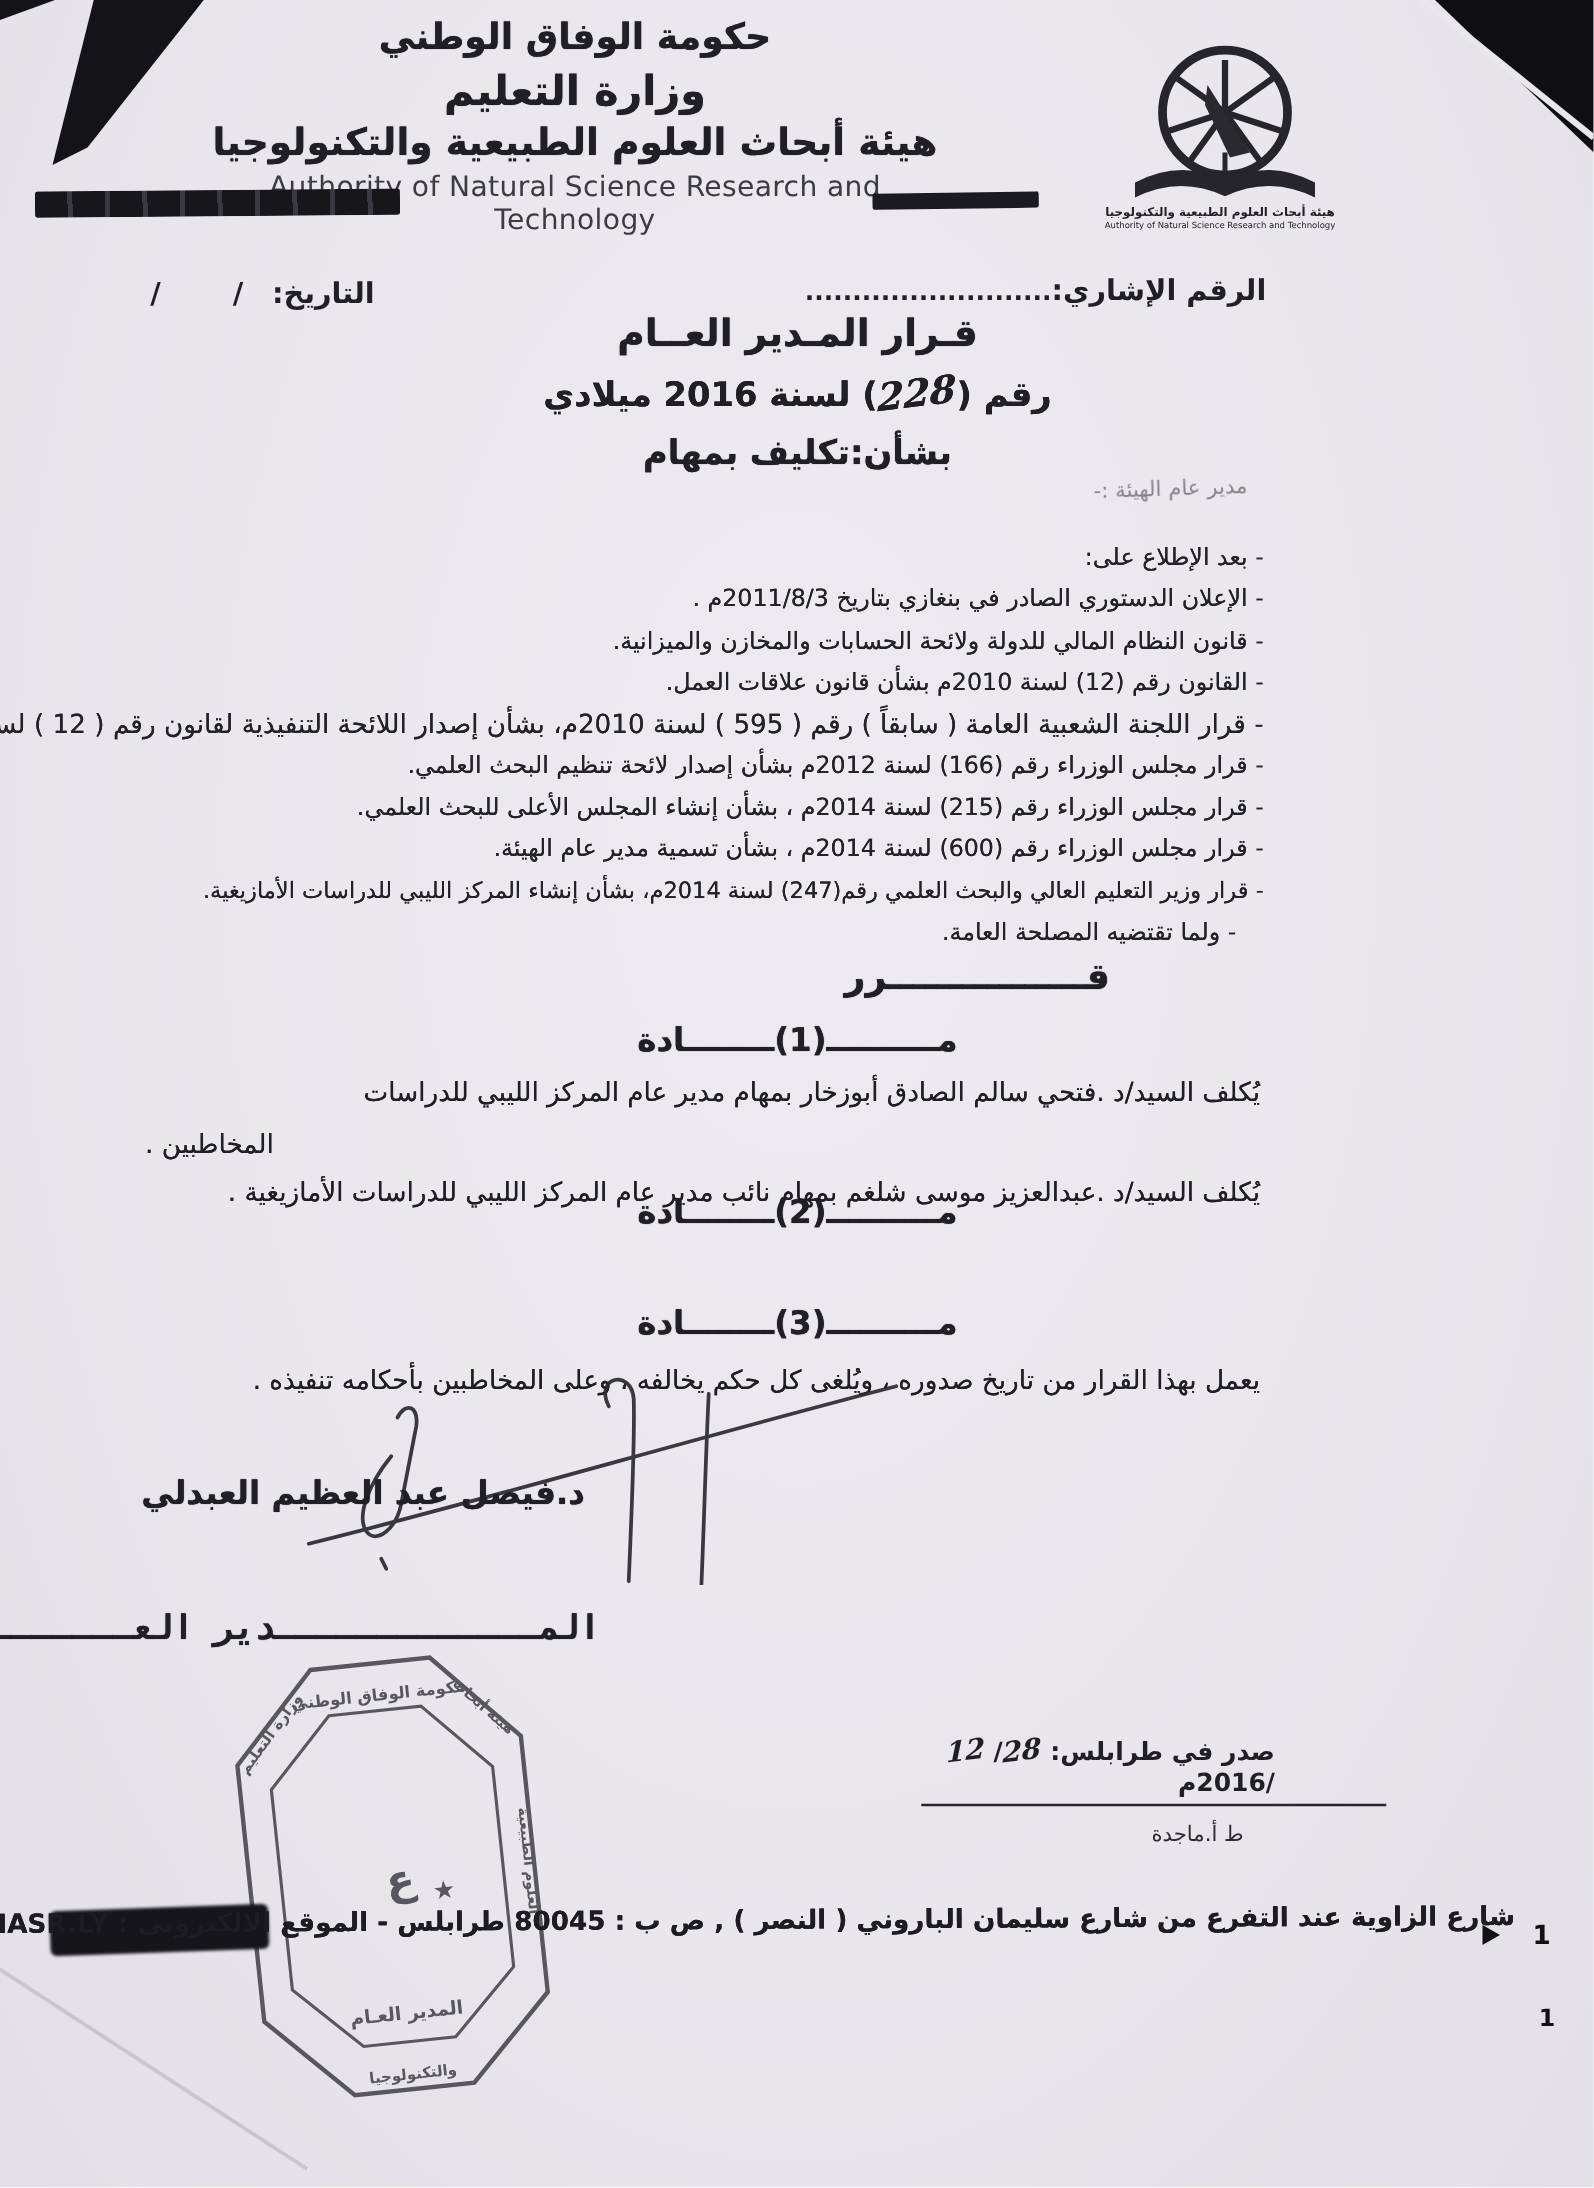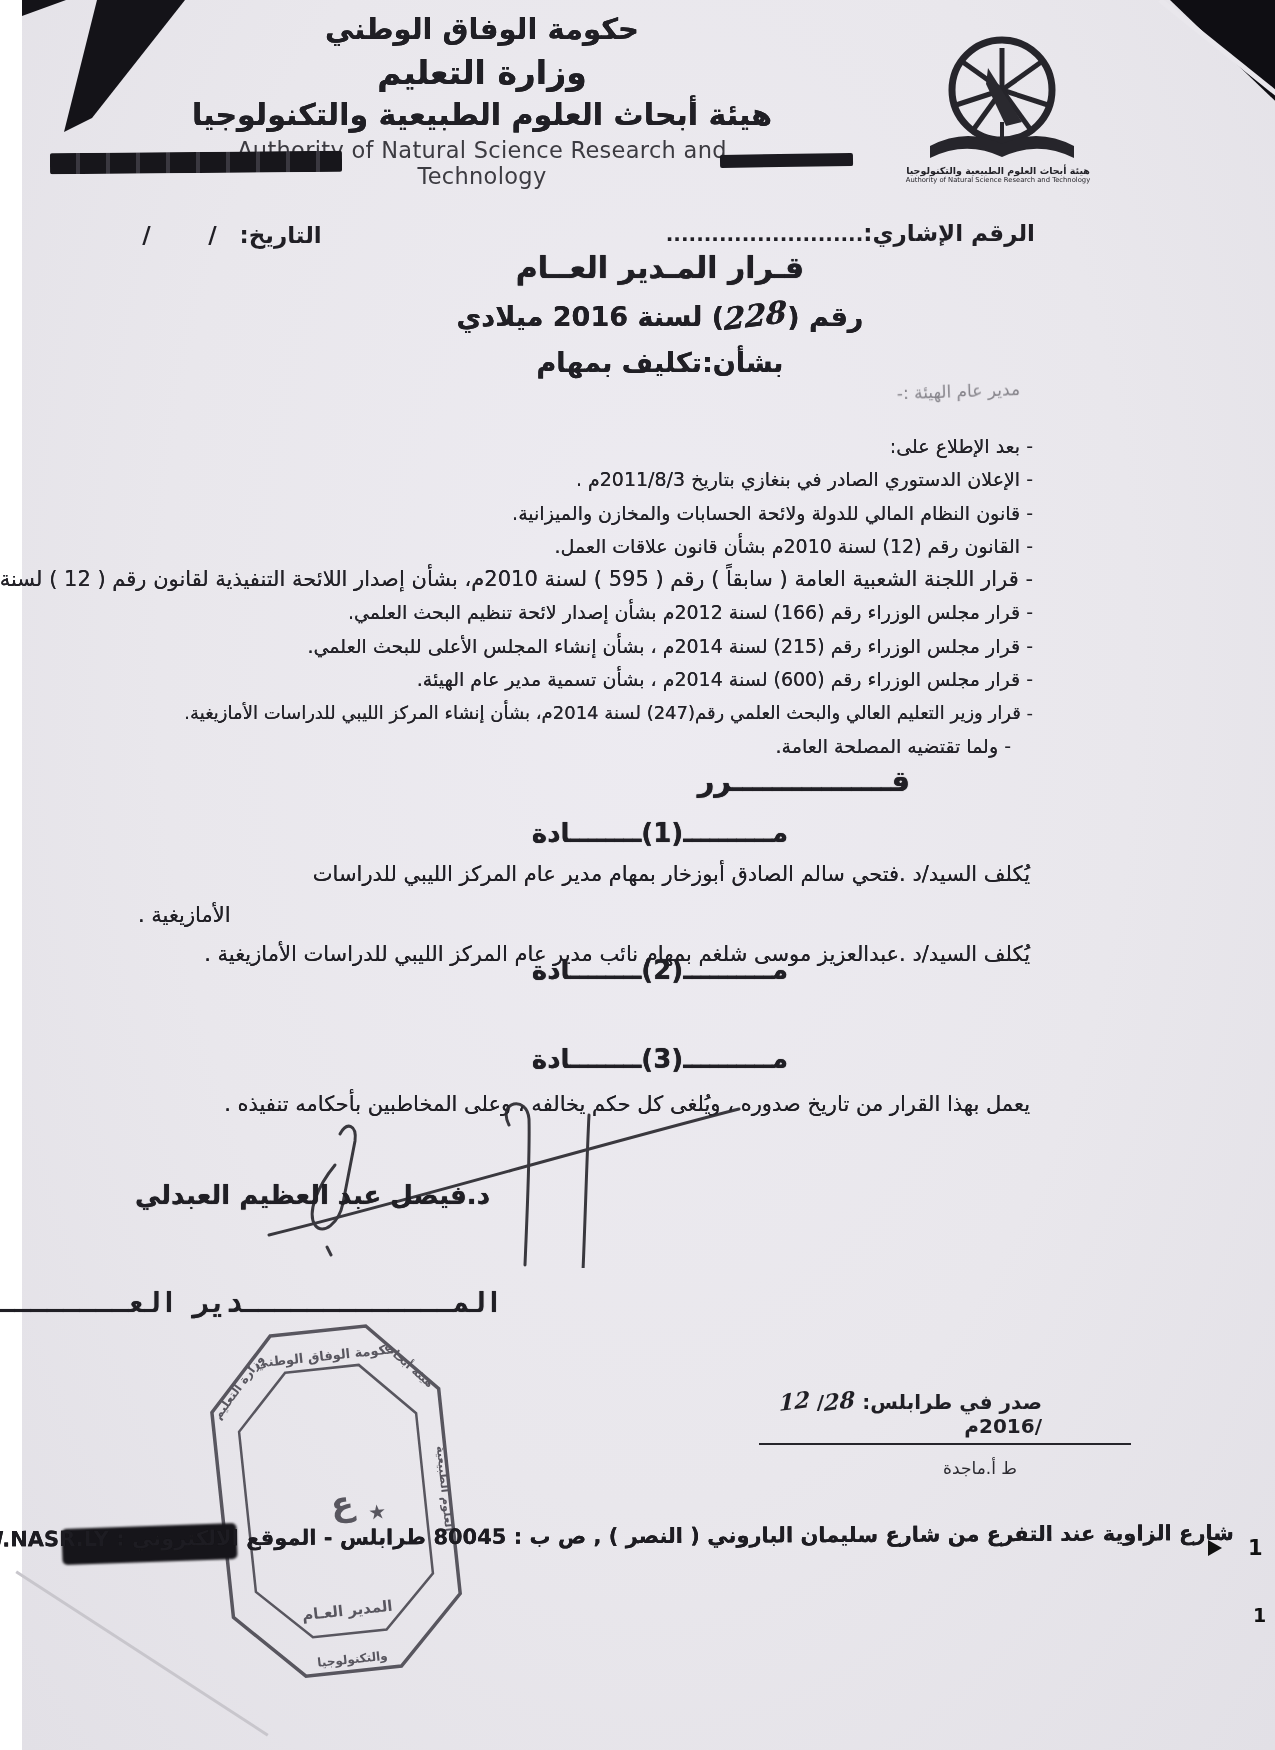--- a/index.html
+++ b/index.html
@@ -1,19 +1,19 @@
 <!DOCTYPE html>
 <html lang="ar"><head>
 <meta charset="utf-8">
 <style>
   html,body{margin:0;padding:0;}
   body{width:1275px;height:1750px;position:relative;overflow:hidden;
        font-family:"DejaVu Sans",sans-serif;color:#201f25;}
   .paper{position:absolute;inset:0;
-    background:radial-gradient(ellipse at 50% 38%, #edebf1 0%, #e9e7ec 55%, #e2e0e6 100%);margin-left:22px;}
+    background:radial-gradient(ellipse at 50% 38%, #edebf1 0%, #e9e7ec 55%, #e2e0e6 100%);}
   .abs{position:absolute;}
   .iso{unicode-bidi:isolate;}
   
   .hdr{left:150px;top:12px;width:620px;text-align:center;direction:rtl;}
   .h1{font-size:29px;font-weight:bold;text-shadow:0 0 .6px #111;}
   .h2{font-size:33px;font-weight:bold;margin-top:7px;text-shadow:0 0 .6px #111;}
   .h3{font-size:30px;font-weight:bold;margin-top:5px;text-shadow:0 0 .6px #111;}
   .h4{font-size:22.5px;margin-top:5px;direction:ltr;color:#3c3b41;letter-spacing:.3px;}
   .logo-cap{left:852px;top:165px;width:248px;text-align:center;color:#232228;}
   .logo-cap .ar{font-size:9.5px;font-weight:bold;direction:rtl;}
@@ -128,21 +128,21 @@
     <div class="pitem"><span>-</span> <span class="txt">قرار مجلس الوزراء رقم (215) لسنة 2014م ، بشأن إنشاء المجلس الأعلى للبحث العلمي.</span></div>
     <div class="pitem"><span>-</span> <span class="txt">قرار مجلس الوزراء رقم (600) لسنة 2014م ، بشأن تسمية مدير عام الهيئة.</span></div>
     <div class="pitem md"><span>-</span> <span class="txt">قرار وزير التعليم العالي والبحث العلمي رقم(247) لسنة 2014م، بشأن إنشاء المركز الليبي للدراسات الأمازيغية.</span></div>
     <div class="pitem indent"><span>-</span> <span class="txt">ولما تقتضيه المصلحة العامة.</span></div>
   </div>
 
   <div class="abs qarar">قــــــــــــــــرر</div>
 
   <div class="abs mh" style="top:818px">مــــــــــ(1)ــــــــادة</div>
   <div class="abs art" style="left:210px;top:862px;width:798px">يُكلف السيد/د .فتحي سالم الصادق أبوزخار بمهام مدير عام المركز الليبي  للدراسات</div>
-  <div class="abs art" style="left:116px;top:903px;width:220px;text-align:left">الأمازيغية .</div>
+  <div class="abs art" style="left:116px;top:903px;width:220px;text-align:left">المخاطبين .</div>
 
   <div class="abs mh" style="top:955px">مــــــــــ(2)ــــــــادة</div>
   <div class="abs art" style="left:160px;top:942px;width:848px">يُكلف السيد/د .عبدالعزيز موسى شلغم بمهام نائب مدير عام المركز الليبي للدراسات الأمازيغية .</div>
 
   <div class="abs mh" style="top:1044px">مــــــــــ(3)ــــــــادة</div>
   <div class="abs art" style="left:183px;top:1092px;width:825px">يعمل بهذا القرار من تاريخ صدوره ، ويُلغى كل حكم يخالفه ، وعلى المخاطبين بأحكامه تنفيذه .</div>
 
   <svg class="abs" style="left:235px;top:1093px" width="500" height="175" viewBox="0 0 500 175">
     <g stroke="#2b2a30" stroke-width="3" fill="none" stroke-linecap="round" opacity=".92">
       <path d="M 12,142 C 150,108 330,55 482,16"></path>

